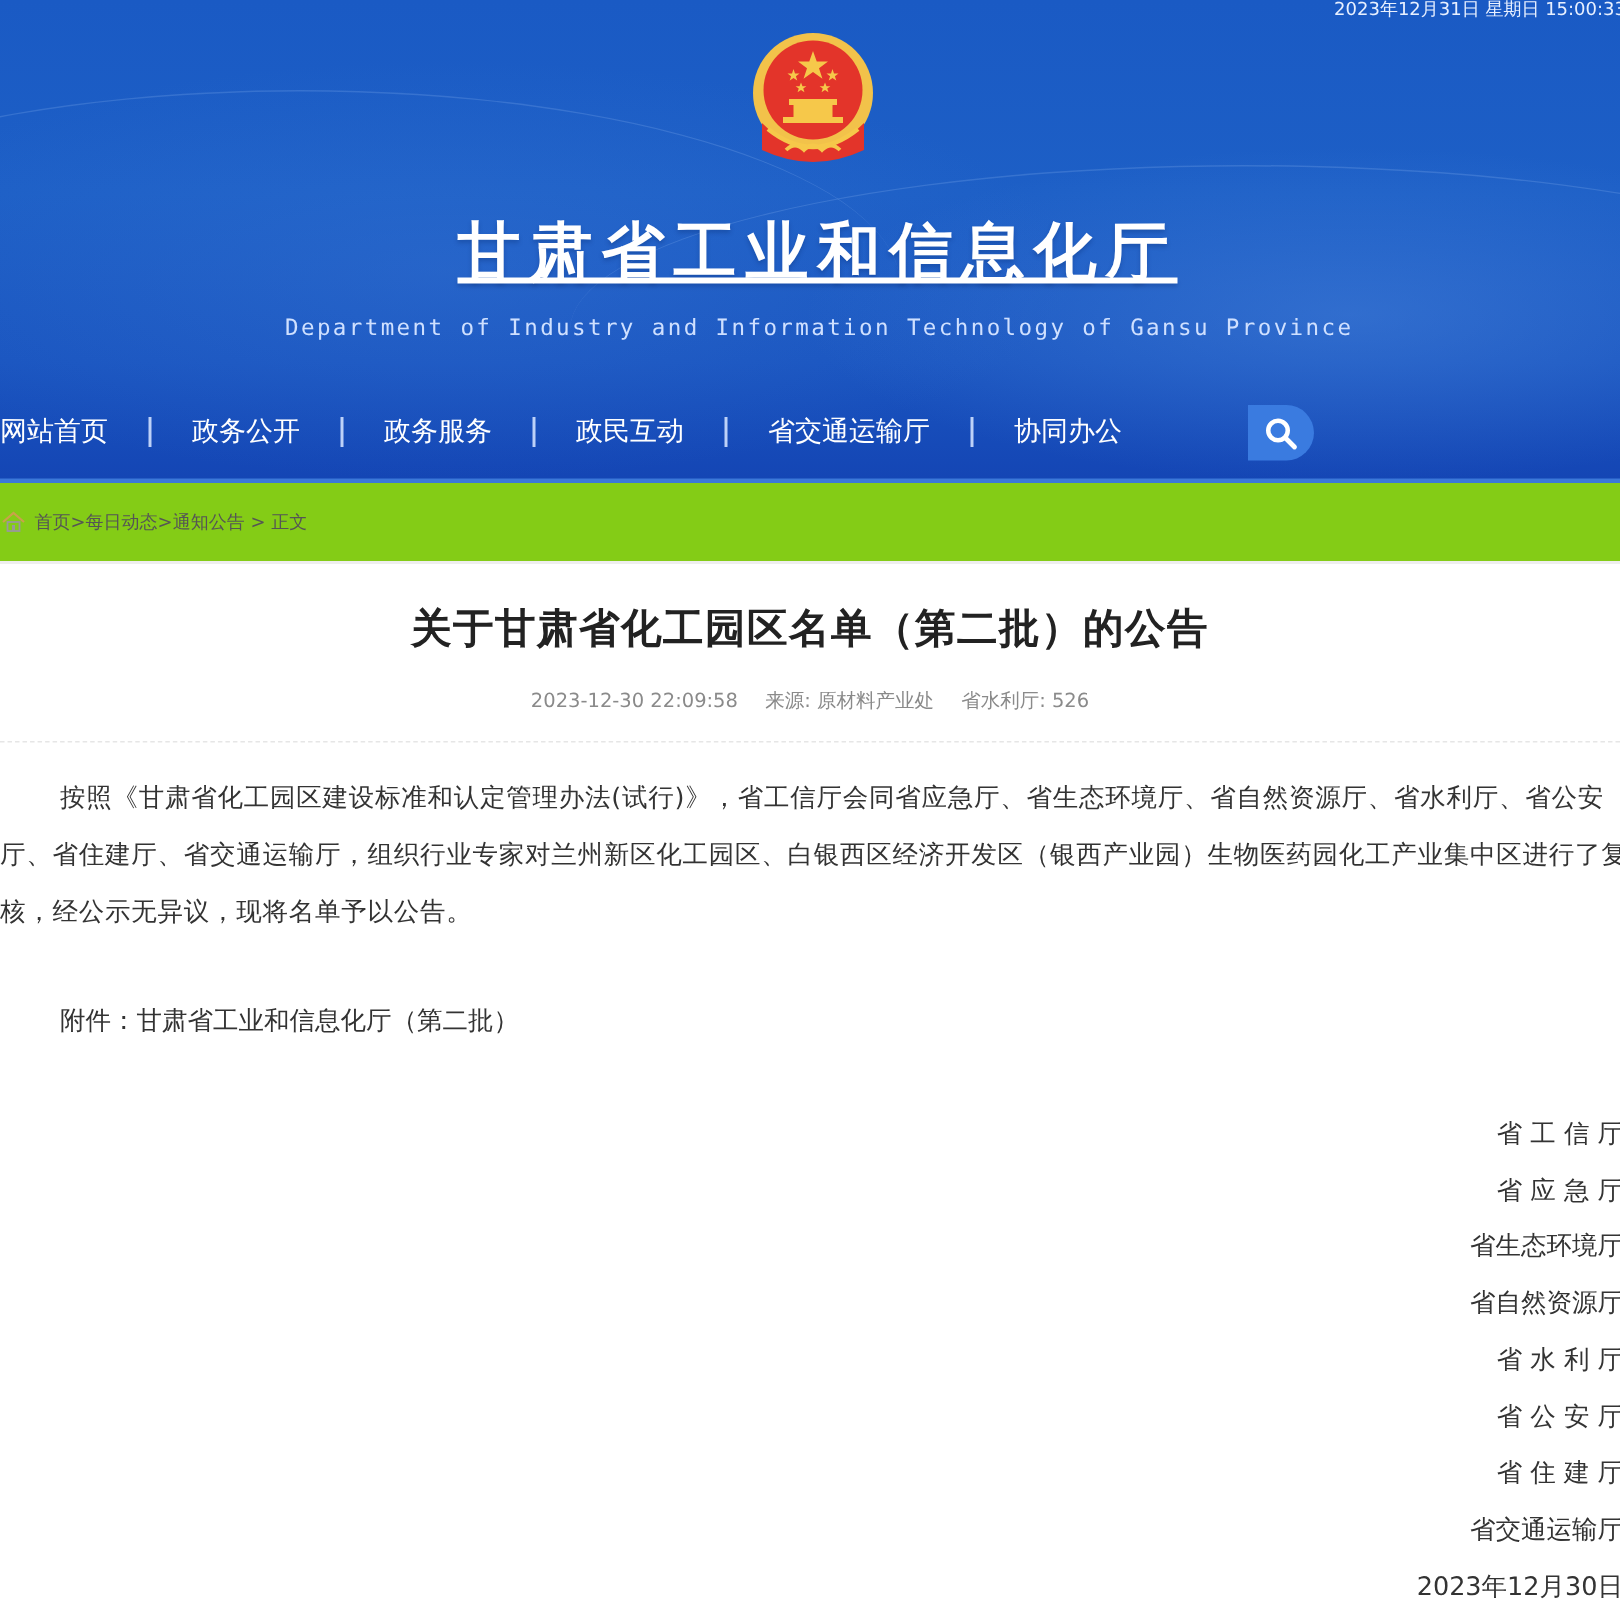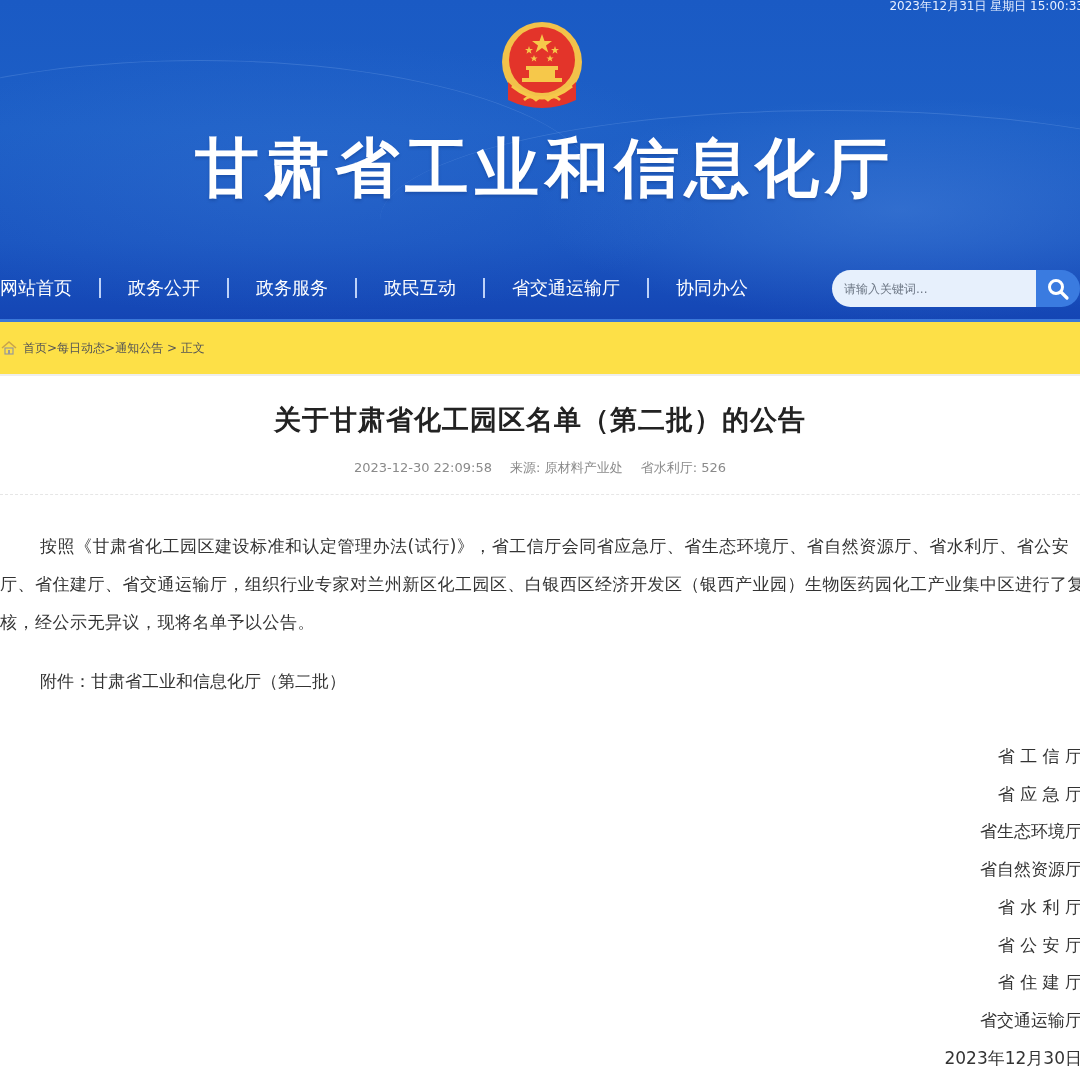--- a/index.html
+++ b/index.html
@@ -23,23 +23,24 @@
     position: absolute; right: -4px; top: -2px;
     font-size: 12px; color: #e8f0ff; letter-spacing: 0;
     white-space: nowrap;
   }
   .emblem {
     position: absolute; left: 498px; top: 20px; width: 88px; height: 92px;
   }
   .site-title {
     position: absolute; left: 190px; top: 128px; width: 710px;
     font-family: "DejaVu Sans", sans-serif; font-weight: bold;
-    font-size: 64px; line-height: 80px; color: #ffffff; letter-spacing: 6px;
+    font-size: 42px; line-height: 80px; color: #ffffff; letter-spacing: 6px;
     text-align: center; white-space: nowrap;
     text-shadow: 0 2px 3px rgba(0,30,90,0.25);
+    text-decoration: underline;
   }
   .site-subtitle {
     position: absolute; left: 190px; top: 206px; width: 710px;
     font-family: "DejaVu Sans Mono", monospace; font-size: 15px; line-height: 24px;
     color: #cfe0ff; text-align: center; letter-spacing: 1.6px; white-space: nowrap;
   }
 
   
   .nav {
     position: absolute; left: 0; top: 262px; height: 52px; width: 820px;
@@ -68,21 +69,21 @@
   }
   .search-input::placeholder { color: #6d7785; }
   .search-btn {
     width: 44px; height: 37px; background: #3a7be0; border-radius: 0 19px 19px 0;
     display: flex; align-items: center; justify-content: center; cursor: pointer;
   }
 
   
   .crumb-bar {
     position: absolute; left: 0; top: 322px; width: 1080px; height: 54px;
-    background: #fde047; border-bottom: 2px solid #eeeeee;
+    background: #84cc16; border-bottom: 2px solid #eeeeee;
     display: flex; align-items: center;
   }
   .crumb-home { margin-left: 1px; width: 16px; height: 16px; display: inline-block; margin-right: 6px; }
   .crumb-text { font-size: 12px; color: #555; white-space: nowrap; }
   .crumb-link { cursor: pointer; }
 
   
   .article-title {
     position: absolute; left: 0; top: 398px; width: 1080px; text-align: center;
     font-size: 27px; font-weight: bold; color: #222; line-height: 44px; letter-spacing: 1px;
@@ -90,21 +91,21 @@
   .meta {
     position: absolute; left: 0; top: 456px; width: 1080px; text-align: center;
     font-size: 13px; color: #8a8a8a; line-height: 24px; white-space: nowrap;
   }
   .meta span { margin: 16px 7px; }
   .meta-divider {
     position: absolute; left: 0; top: 494px; width: 1080px; height: 2px;
     border-top: 1px dashed #e6e6e6;
   }
   .body-text {
-    position: absolute; left: 0; top: 527px; width: 1080px;
+    position: absolute; left: 0; top: 513px; width: 1080px;
     font-size: 17px; color: #333; line-height: 38px; letter-spacing: 0.5px;
   }
   .body-text p { text-indent: 40px; white-space: normal; word-break: break-all; margin-right: -10px; }
   .attachment {
     position: absolute; left: 40px; top: 662px;
     font-size: 17px; color: #333; line-height: 38px; white-space: nowrap;
   }
   .signature {
     position: absolute; right: -2px; top: 738px; width: 200px; text-align: right;
     font-size: 17px; color: #333; line-height: 37.7px;
@@ -130,37 +131,37 @@
     <polygon points="52,35 53,37.5 55.6,37.5 53.5,39 54.3,41.5 52,40 49.7,41.5 50.5,39 48.4,37.5 51,37.5" fill="#f6c84a"></polygon>
     <rect x="28" y="46" width="32" height="4" fill="#f6c84a"></rect>
     <rect x="31" y="50" width="26" height="8" fill="#f6c84a"></rect>
     <rect x="24" y="58" width="40" height="4" fill="#f6c84a"></rect>
     <path d="M10 62 Q44 96 78 62 L78 80 Q44 96 10 80 Z" fill="#e3342a"></path>
     <path d="M14 66 Q44 90 74 66" stroke="#f6c84a" stroke-width="3" fill="none"></path>
     <path d="M26 80 q6 -6 12 0 q6 -6 12 0 q6 -6 12 0" stroke="#f6c84a" stroke-width="2.5" fill="none"></path>
   </svg>
 
   <div class="site-title">甘肃省工业和信息化厅</div>
+  <div class="site-subtitle">Department of Industry and Information Technology of Gansu Province</div>
 
   <nav class="nav">
     <a class="nav-item">网站首页</a>
     <span class="nav-sep"></span>
     <a class="nav-item">政务公开</a>
     <span class="nav-sep"></span>
     <a class="nav-item">政务服务</a>
     <span class="nav-sep"></span>
     <a class="nav-item">政民互动</a>
     <span class="nav-sep"></span>
     <a class="nav-item">省交通运输厅</a>
     <span class="nav-sep"></span>
     <a class="nav-item">协同办公</a>
   </nav>
 
   <div class="search">
-    <input class="search-input" type="text" placeholder="请输入关键词..." style="">
     <div class="search-btn">
       <svg width="24" height="24" viewBox="0 0 24 24">
         <circle cx="10" cy="10" r="6.5" stroke="#ffffff" stroke-width="3" fill="none"></circle>
         <line x1="15" y1="15" x2="21" y2="21" stroke="#ffffff" stroke-width="3.2" stroke-linecap="round"></line>
       </svg>
     </div>
   </div>
 
   <div class="nav-bottom-line"></div>
 </div>

